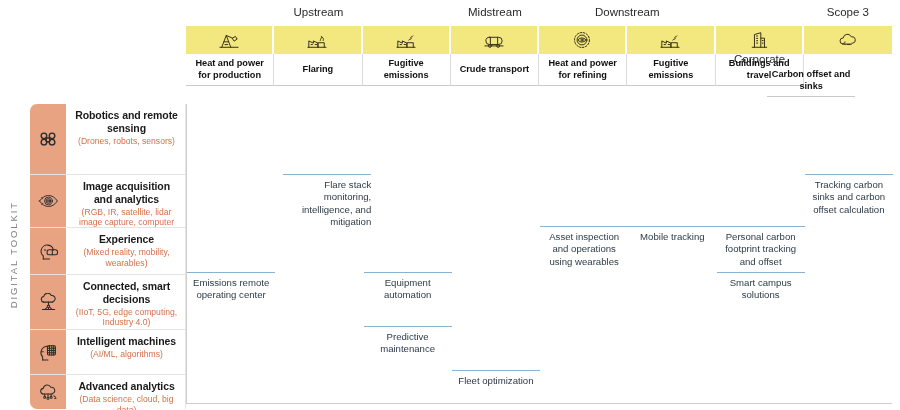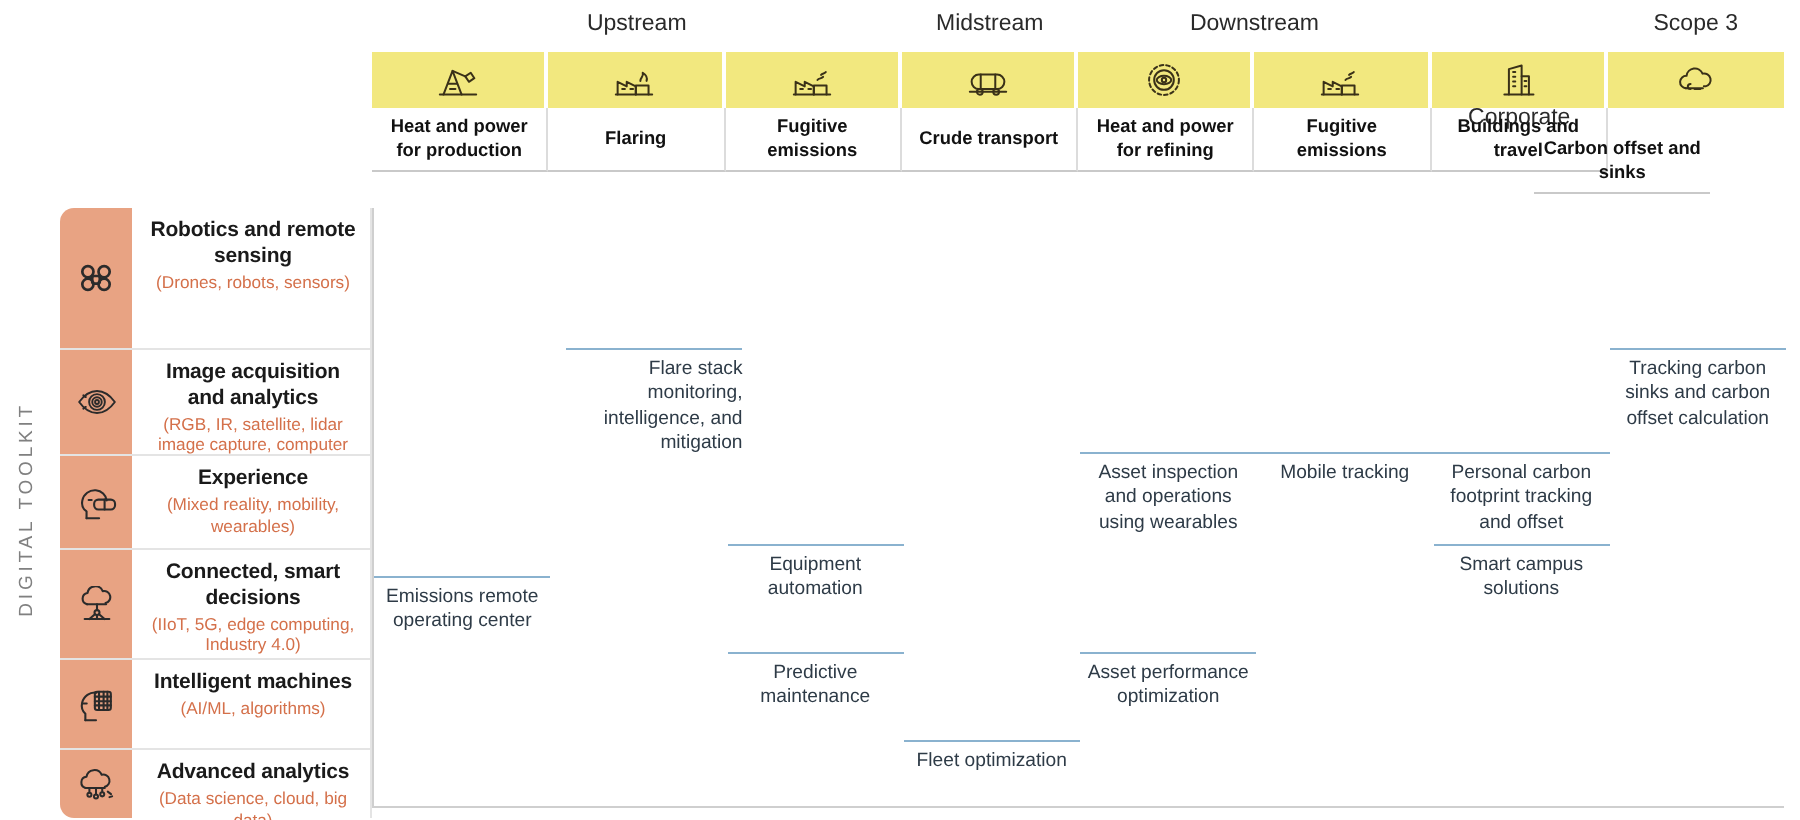--- a/index.html
+++ b/index.html
@@ -388,19 +388,18 @@
     <div class="label-cell" style="left: 529.5px; width: 88.25px;">Buildings and travel</div>
     <div class="label-cell" style="left: 581px; width: 88.25px; margin-top: 11px;">Carbon offset and sinks</div>
   </div>
 
 <div id="matrix">
     <div class="cell" style="left: 96px; width: 88.25px; top: 70px; text-align: right;">Flare stack monitoring, intelligence, and mitigation</div>
     <div class="cell" style="left: 617.75px; width: 88.25px; top: 70px;">Tracking carbon sinks and carbon offset calculation</div>
     <div class="cell" style="left: 353px; width: 88.25px; top: 122px;">Asset inspection and operations using wearables</div>
     <div class="cell" style="left: 441.25px; width: 88.25px; top: 122px;">Mobile tracking</div>
     <div class="cell" style="left: 529.5px; width: 88.25px; top: 122px;">Personal carbon footprint tracking and offset</div>
-    <div class="cell" style="left: 0px; width: 88.25px; top: 168px; margin-top: 16px;">Emissions remote operating center</div>
+    <div class="cell" style="left: 0px; width: 88.25px; top: 168px;">Emissions remote operating center</div>
     <div class="cell" style="left: 176.5px; width: 88.25px; top: 168px;">Equipment automation</div>
     <div class="cell" style="left: 529.5px; width: 88.25px; top: 168px;">Smart campus solutions</div>
     <div class="cell" style="left: 176.5px; width: 88.25px; top: 222px;">Predictive maintenance</div>
-    <div class="cell" style="left: 353px; width: 88.25px; top: 222px;">Asset performance optimization</div>
     <div class="cell" style="left: 264.75px; width: 88.25px; top: 266px;">Fleet optimization</div>
   </div>
 
 </body></html>

